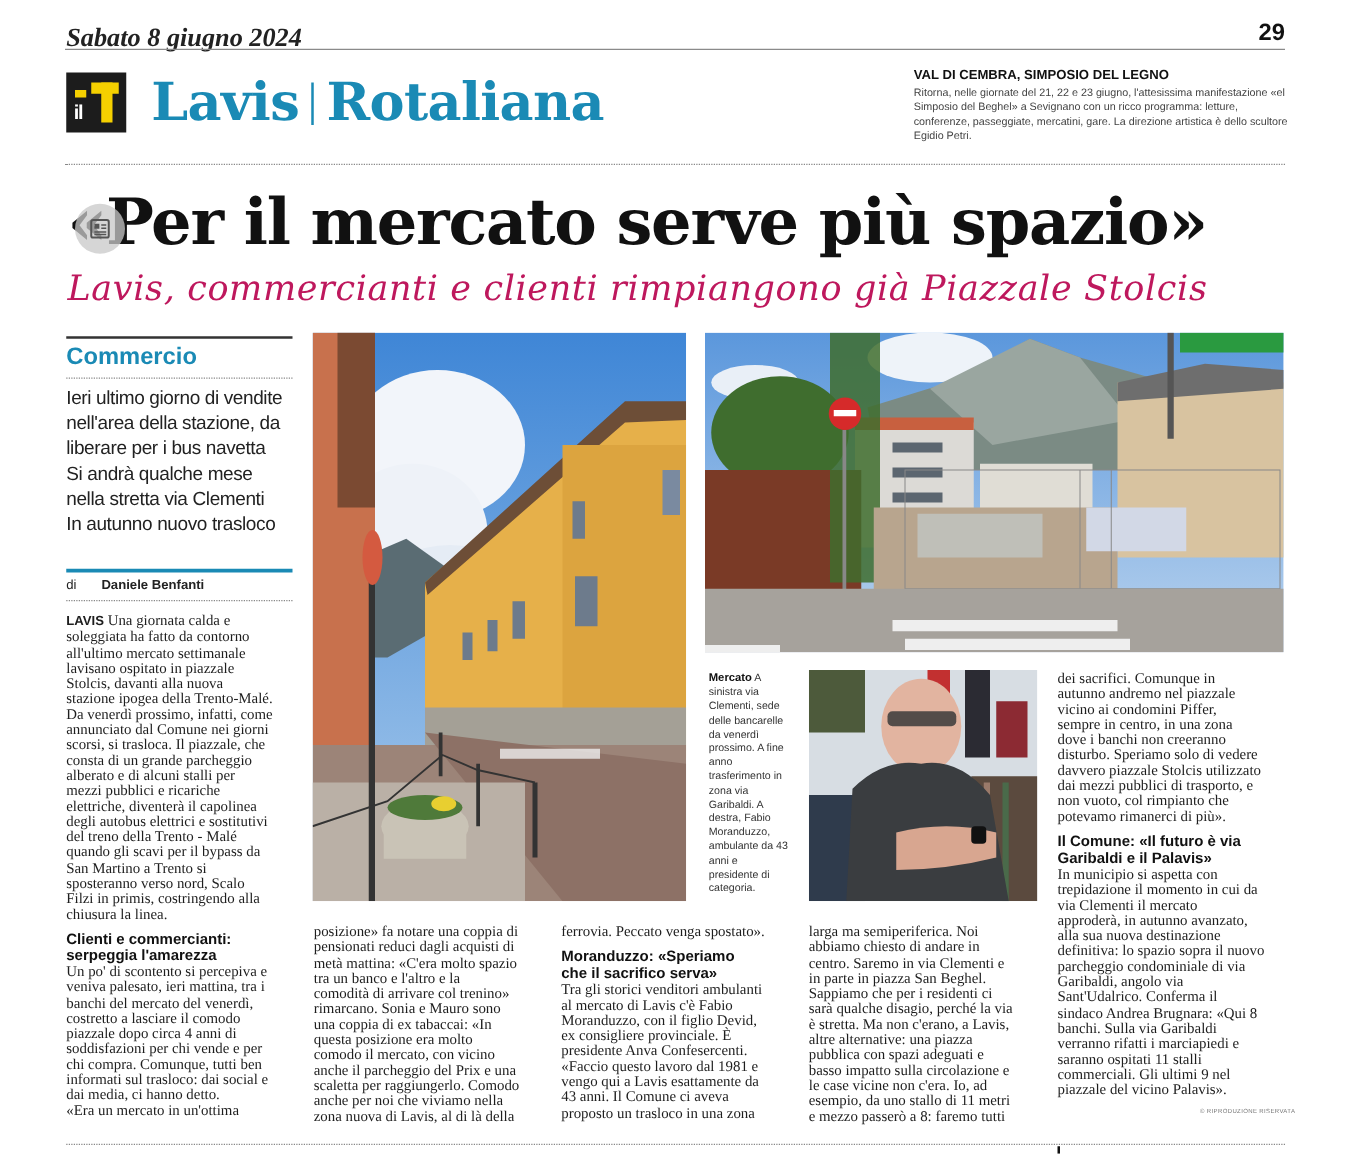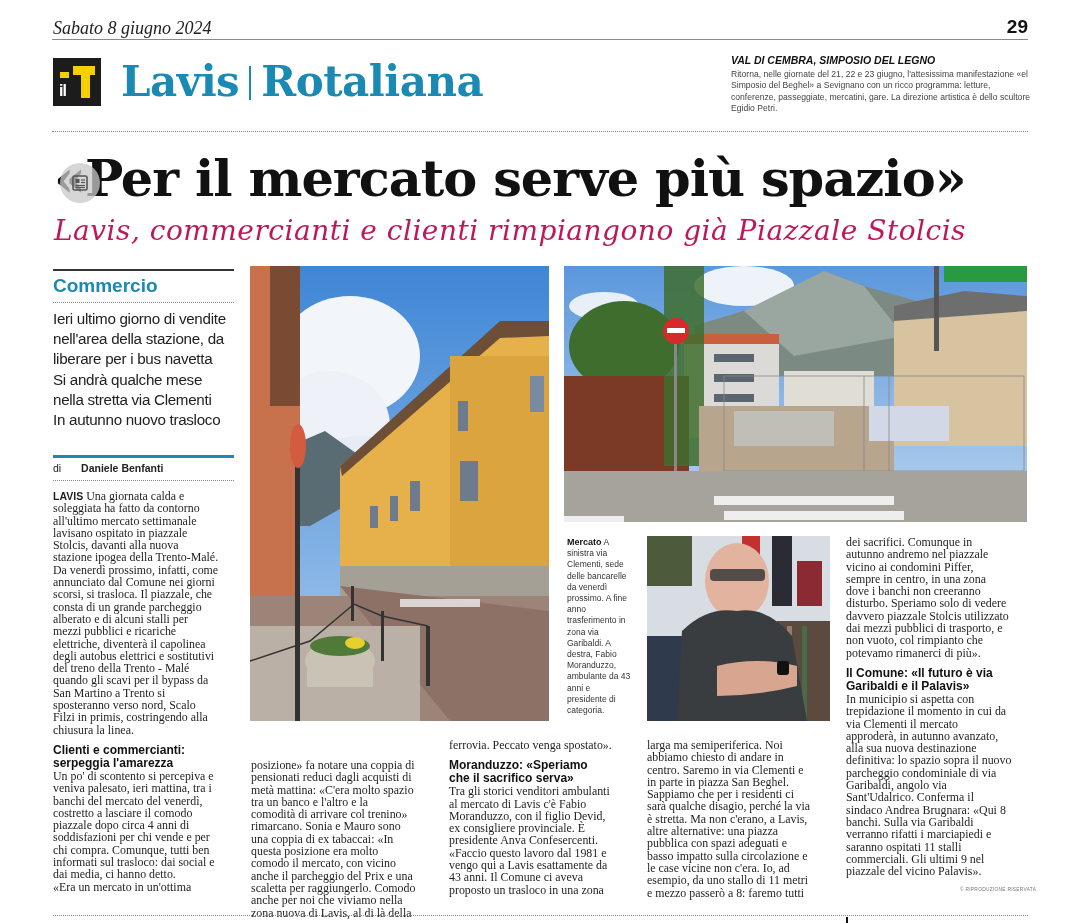--- a/index.html
+++ b/index.html
@@ -2,35 +2,35 @@
 <html><head>
 <meta charset="utf-8">
 <style>
   * { box-sizing: border-box; margin: 0; padding: 0; }
   html, body { width: 1080px; height: 923px; background: #ffffff; overflow: hidden; }
   body { position: relative; font-family: "DejaVu Serif", serif; color: #1a1a1a; }
 
   .abs { position: absolute; }
 
   
-  .date { left: 53px; top: 18px; font-family: "Liberation Serif", serif; font-style: italic; font-size: 18px; color: #222; }
+  .date { left: 53px; top: 18px; font-family: "Liberation Serif", serif; font-style: italic; font-size: 21px; color: #222; font-weight: bold; }
   .pagenum { left: 1004px; top: 16px; width: 24px; text-align: right; font-family: "Liberation Sans", sans-serif; font-weight: bold; font-size: 19px; color: #111; }
   .topline { left: 52px; top: 39px; width: 976px; height: 1px; background: #8a8a8a; }
 
   .logo { left: 53px; top: 58px; width: 48px; height: 48px; background: #1c1c1c; }
   .logo .tbar { position: absolute; left: 20px; top: 8px; width: 22px; height: 9px; background: #f5d000; }
   .logo .tstem { position: absolute; left: 28px; top: 8px; width: 9px; height: 32px; background: #f5d000; }
   .logo .ibar { position: absolute; left: 7px; top: 14px; width: 9px; height: 6px; background: #f5d000; }
   .logo .il { position: absolute; left: 6px; top: 24px; font-family: "Liberation Sans", sans-serif; font-weight: bold; color: #fff; font-size: 16px; letter-spacing: -1px; }
 
   .section-title { left: 121px; top: 58px; font-family: "DejaVu Serif", serif; font-weight: bold; font-size: 42px; color: #1a8ab5; letter-spacing: -0.5px; line-height: 1.15; }
   .section-title .sep { display: inline-block; width: 2px; height: 34px; background: #1a8ab5; margin: 0 10px; vertical-align: -4px; }
 
   .brief { left: 731px; top: 54px; width: 300px; font-family: "Liberation Sans", sans-serif; }
-  .brief-title { font-weight: bold; font-size: 10.5px; color: #111; font-style: italic; }
+  .brief-title { font-weight: bold; font-size: 10.5px; color: #111; }
   .brief-text { font-size: 8.6px; color: #444; line-height: 1.33; margin-top: 3px; }
 
   .dotline { height: 0; border-top: 1px dotted #888; }
 
   
   .headline { left: 54px; top: 150px; width: 980px; font-family: "DejaVu Serif", serif; font-weight: bold; font-size: 51px; line-height: 1.1; color: #111; letter-spacing: -1px; white-space: nowrap; }
   .subhead { left: 54px; top: 214px; font-family: "DejaVu Serif", serif; font-style: italic; font-size: 28px; color: #be185d; white-space: nowrap; letter-spacing: 0.5px; }
   .reader-btn { left: 60px; top: 163px; width: 40px; height: 40px; border-radius: 50%; background: rgba(200,200,200,0.75); display: flex; align-items: center; justify-content: center; }
   .reader-btn svg { width: 20px; height: 20px; }
   .kicker-bar { left: 53px; top: 269px; width: 181px; height: 2px; background: #333; }
@@ -247,21 +247,21 @@
     <rect x="140" y="90" width="5" height="95" fill="#9a7a6a"></rect>
     <rect x="155" y="90" width="5" height="95" fill="#4a6a4a"></rect>
     <ellipse cx="90" cy="45" rx="32" ry="38" fill="#e2b4a0"></ellipse>
     <rect x="63" y="33" width="55" height="12" rx="4" fill="#3a3a3a" opacity="0.85"></rect>
     <path d="M30,185 L35,95 Q60,70 90,75 Q120,70 145,100 L160,185 Z" fill="#3a3d40"></path>
     <path d="M70,130 Q110,120 150,130 L150,150 Q110,160 70,160 Z" fill="#d8a690"></path>
     <rect x="130" y="125" width="12" height="14" rx="3" fill="#111"></rect>
   </svg>
 </div>
 
-<div class="abs body" style="left:251px; top:739px; width:195px;margin-top:20px;">
+<div class="abs body" style="left:251px; top:739px; width:195px;">
   <div>posizione» fa notare una coppia di</div>
   <div>pensionati reduci dagli acquisti di</div>
   <div>metà mattina: «C'era molto spazio</div>
   <div>tra un banco e l'altro e la</div>
   <div>comodità di arrivare col trenino»</div>
   <div>rimarcano. Sonia e Mauro sono</div>
   <div>una coppia di ex tabaccai: «In</div>
   <div>questa posizione era molto</div>
   <div>comodo il mercato, con vicino</div>
   <div>anche il parcheggio del Prix e una</div>

